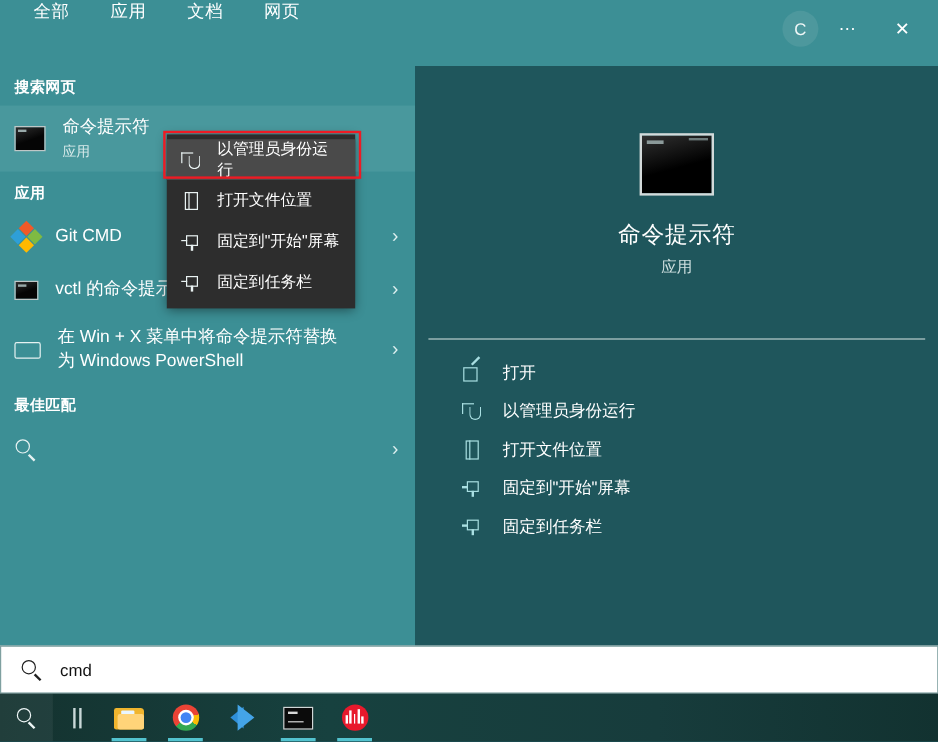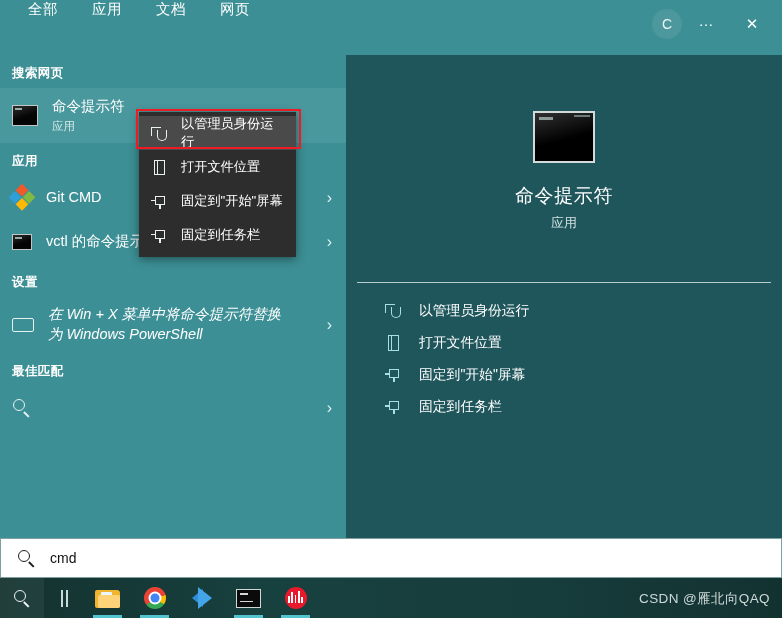--- a/index.html
+++ b/index.html
@@ -330,44 +330,50 @@
       <div class="label">Git CMD</div>
       <div class="chev">›</div>
     </div>
 
     <div class="row">
       <div class="ico-console sm"></div>
       <div class="label">vctl 的命令提示符</div>
       <div class="chev">›</div>
     </div>
 
-    <div class="sec-title">设置</div>
 
     <div class="row" style="min-height:56px;padding-right:40px;">
       <div class="ico-monitor"></div>
-      <div class="label" style="max-width:245px;font-style:italic;">在 Win + X 菜单中将命令提示符替换为 Windows PowerShell</div>
+      <div class="label" style="max-width:245px;">在 Win + X 菜单中将命令提示符替换为 Windows PowerShell</div>
       <div class="chev">›</div>
     </div>
 
     <div class="sec-title">最佳匹配</div>
 
     <div class="row">
       <div class="ico-search"></div>
       <div class="chev">›</div>
     </div>
   </div>
 
   <div class="rightpane">
     <div class="preview">
       <div class="bigicon"></div>
       <div class="ptitle">命令提示符</div>
       <div class="psub">应用</div>
     </div>
 
     <div class="actions">
+      <div class="action">
+        <span class="aicon a-open">
+            <span class="a"></span>
+            <span class="b"></span>
+          </span>
+        <span>打开</span>
+      </div>
       <div class="action">
         <span class="aicon a-admin">
             <span class="a"></span>
             <span class="b"></span>
           </span>
         <span>以管理员身份运行</span>
       </div>
       <div class="action">
         <span class="aicon a-folderloc">
             <span class="a"></span>
@@ -468,14 +474,13 @@
           <i style="height:7px"></i>
           <i style="height:11px"></i>
           <i style="height:8px"></i>
           <i style="height:12px"></i>
           <i style="height:6px"></i>
         </span>
       <span class="ul"></span>
     </div>
   </div>
 
-  <div class="watermark">CSDN @雁北向QAQ</div>
 </div>
 
 </body></html>

